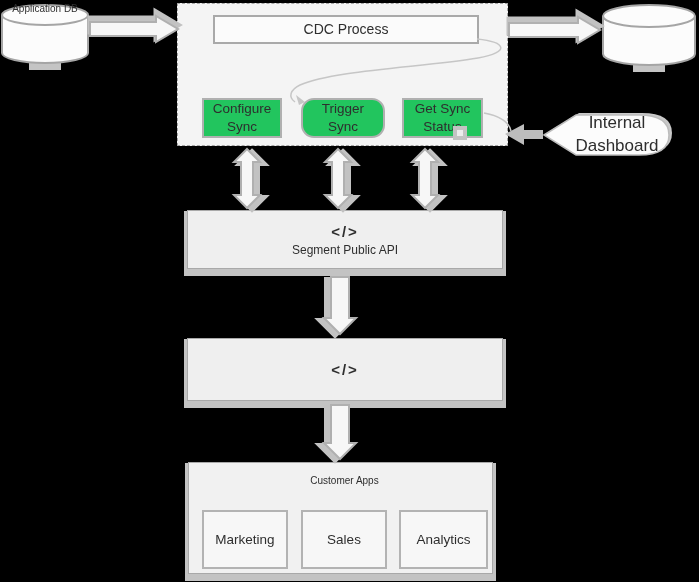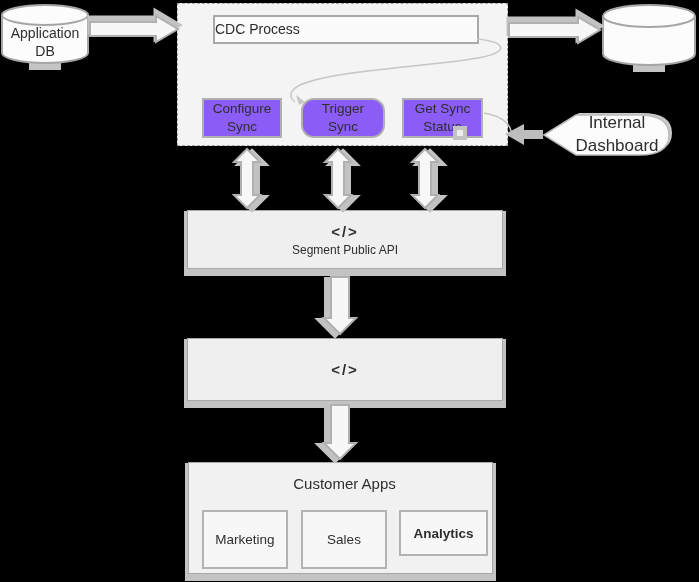--- a/index.html
+++ b/index.html
@@ -2,50 +2,50 @@
 <html><head>
 <meta charset="utf-8">
 <style>
   html,body{margin:0;padding:0;background:#000;}
   body{width:699px;height:582px;position:relative;overflow:hidden;
        font-family:"Liberation Sans", sans-serif;color:#2e2e2e;}
   .node{position:absolute;box-sizing:border-box;z-index:1;}
   .cyl-label{position:absolute;left:0;right:0;text-align:center;line-height:1.3;}
   .dashed-container{background:#f4f4f4;border:1px dashed #a6a6a6;}
   .box{background:#fbfbfb;border:2px solid #a9a9a9;display:flex;align-items:center;
-       justify-content:flex-start;text-align:center;box-sizing:border-box;line-height:1.3;}
+       justify-content:center;text-align:center;box-sizing:border-box;line-height:1.3;}
   .bigbox{background:#efefef;border:1px solid #a9a9a9;box-shadow:0 4px 0 3px #c3c3c3;
           display:flex;flex-direction:column;align-items:center;justify-content:center;
           text-align:center;}
   .bigbox .code{font-size:15px;font-weight:bold;letter-spacing:2px;}
   .bigbox .lbl{font-size:12px;margin-top:3px;}
   .apps-container{background:#f1f1f1;border:1px solid #a9a9a9;box-shadow:0 4px 0 3px #c3c3c3;}
-  .apps-title{position:absolute;top:12px;left:8px;right:0;text-align:center;font-size:15px;}
+  .apps-title{position:absolute;top:12px;left:8px;right:0;text-align:center;font-size:10px;}
   .app-box{position:absolute;background:#f7f7f7;border:2px solid #b3b3b3;display:flex;
            align-items:center;justify-content:center;font-size:13.5px;box-sizing:border-box;}
   .pipeline-title{position:absolute;top:64px;left:0;right:0;text-align:center;
                   font-size:15.5px;color:#2d2d2d;}
-  .sub-btn{position:absolute;background:#8b5cf6;border:2px solid #b0b0b0;display:flex;
+  .sub-btn{position:absolute;background:#22c55e;border:2px solid #b0b0b0;display:flex;
            align-items:center;justify-content:flex-start;text-align:center;font-size:13.5px;
            line-height:1.3;box-sizing:border-box;padding:2px;}
   #overlay{position:absolute;left:0;top:0;z-index:5;pointer-events:none;}
   .hex-label{position:absolute;left:26px;right:6px;top:0;bottom:0;display:flex;
              align-items:center;justify-content:center;text-align:center;
              font-size:17px;line-height:1.35;}
 </style>
 </head>
 <body>
 
 <div class="node" style="left:0;top:2px;width:90px;height:72px;">
   <svg width="90" height="72">
     <rect x="29" y="58" width="32" height="10" fill="#c4c4c4"></rect>
     <path d="M2,13 L2,51 A43,10 0 0 0 88,51 L88,13" fill="#fcfcfc" stroke="#a5a5a5" stroke-width="2"></path>
     <ellipse cx="45" cy="13" rx="43" ry="10" fill="#fcfcfc" stroke="#a5a5a5" stroke-width="2"></ellipse>
   </svg>
-  <div class="cyl-label" style="top:22px;font-size:14px;">Application DB</div>
+  <div class="cyl-label" style="top:0;font-size:10px;">Application DB</div>
 </div>
 
 <div class="node" style="left:601px;top:2px;width:96px;height:74px;">
   <svg width="96" height="74">
     <rect x="32" y="60" width="32" height="10" fill="#c4c4c4"></rect>
     <path d="M2,14 L2,52 A46,11 0 0 0 94,52 L94,14" fill="#fcfcfc" stroke="#a5a5a5" stroke-width="2"></path>
     <ellipse cx="48" cy="14" rx="46" ry="11" fill="#fcfcfc" stroke="#a5a5a5" stroke-width="2"></ellipse>
   </svg>
 </div>
 
@@ -82,21 +82,21 @@
 </div>
 
 <div class="node apps-container" style="left:188px;top:462px;width:305px;height:112px;">
   <div class="apps-title">Customer Apps</div>
   <div class="app-box" style="left:13px;top:47px;width:86px;height:59px;">
     <span>Marketing</span>
   </div>
   <div class="app-box" style="left:112px;top:47px;width:86px;height:59px;">
     <span>Sales</span>
   </div>
-  <div class="app-box" style="left:210px;top:47px;width:89px;height:46px;font-weight:bold;">
+  <div class="app-box" style="left:210px;top:47px;width:89px;height:59px;">
     <span>Analytics</span>
   </div>
 </div>
 
 <svg id="overlay" width="699" height="582">
 
   <g>
     <polygon points="90,22 156,22 156,16 178,29 156,42 156,36 90,36" transform="translate(0,-4)" fill="#c2c2c2" stroke="#c2c2c2" stroke-width="5"></polygon>
     <polygon points="90,22 156,22 156,16 178,29 156,42 156,36 90,36" fill="#f7f7f7" stroke="#b0b0b0" stroke-width="2"></polygon>
   </g>

